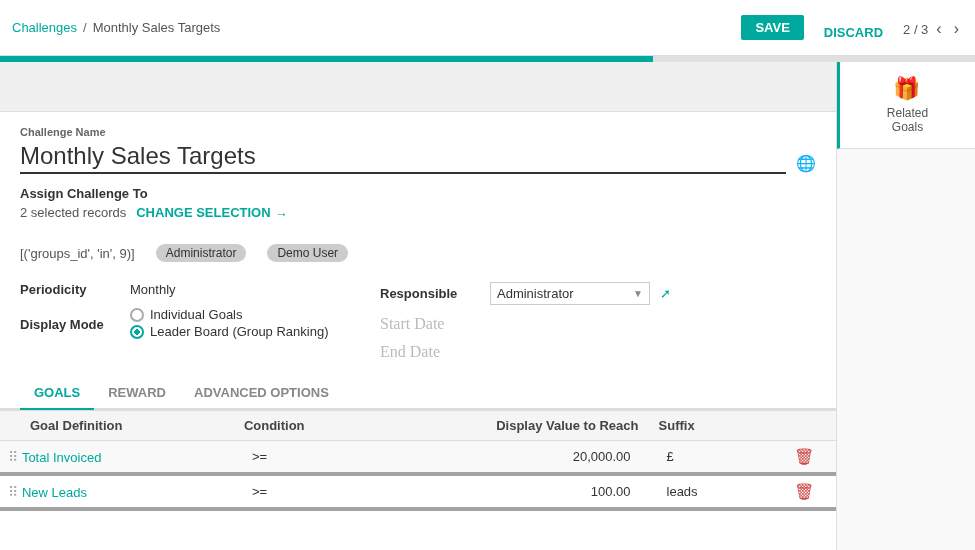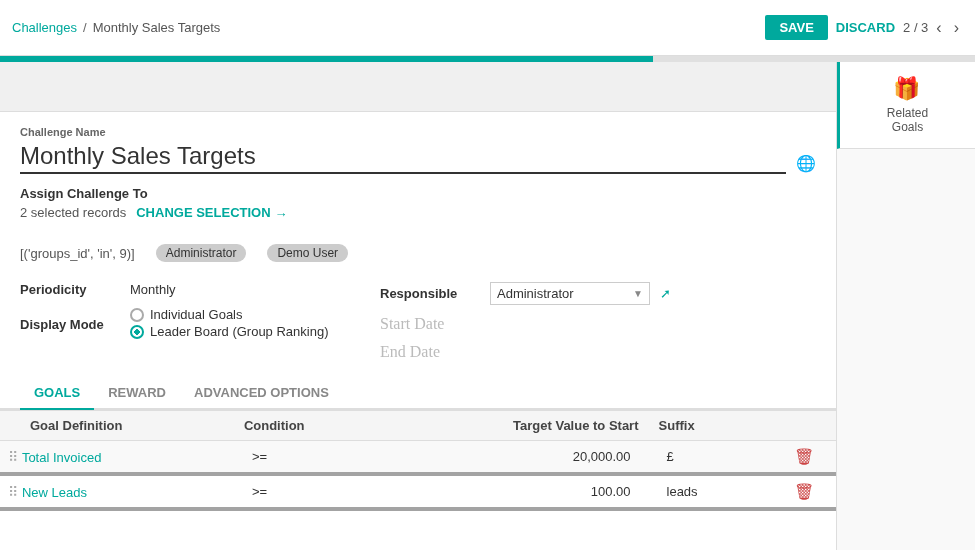--- a/index.html
+++ b/index.html
@@ -7,21 +7,21 @@
 
     
     .top-bar {
       display: flex; align-items: center; justify-content: space-between;
       padding: 6px 12px; border-bottom: 1px solid #ddd; background: #fff; height: 56px;
     }
     .breadcrumb { display: flex; align-items: center; gap: 6px; font-size: 13px; }
     .breadcrumb-link { color: #00a99d; cursor: pointer; text-decoration: none; }
     .breadcrumb-sep { color: #666; }
     .breadcrumb-current { color: #555; }
-    .top-actions { display: flex; align-items: center; gap: 8px; }
+    .top-actions { display: flex; align-items: flex-end; gap: 20px; }
     .btn-save { background: #00a99d; color: #fff; border: none; padding: 5px 14px; cursor: pointer; font-weight: bold; font-size: 13px; border-radius: 2px; }
     .btn-discard { background: none; border: none; color: #00a99d; cursor: pointer; font-weight: bold; font-size: 13px; }
     .pagination { display: flex; align-items: center; gap: 4px; color: #555; font-size: 13px; }
     .nav-arrow { background: none; border: none; cursor: pointer; color: #555; font-size: 16px; padding: 2px 4px; }
 
     
     .progress-bar-container { height: 6px; background: #e0e0e0; }
     .progress-bar-fill { height: 100%; background: #00a99d; width: 67%; }
 
     
@@ -187,21 +187,21 @@
       <div class="tab">REWARD</div>
       <div class="tab">ADVANCED OPTIONS</div>
     </div>
 
     <div class="table-wrap">
       <table>
         <thead>
           <tr>
             <th style="padding-left:30px;width:220px;">Goal Definition</th>
             <th style="width:90px;">Condition</th>
-            <th style="width:300px;text-align:right;">Target Value to Start</th>
+            <th style="width:300px;text-align:right;">Display Value to Reach</th>
             <th style="width:120px;">Suffix</th>
             <th style="width:40px;"></th>
           </tr>
         </thead>
         <tbody id="goals-tbody">
         <tr class="row-highlight">
       <td style="padding-left:8px;">
         <span class="drag-handle">⠿</span>
         <a class="goal-link">Total Invoiced</a>
       </td>

